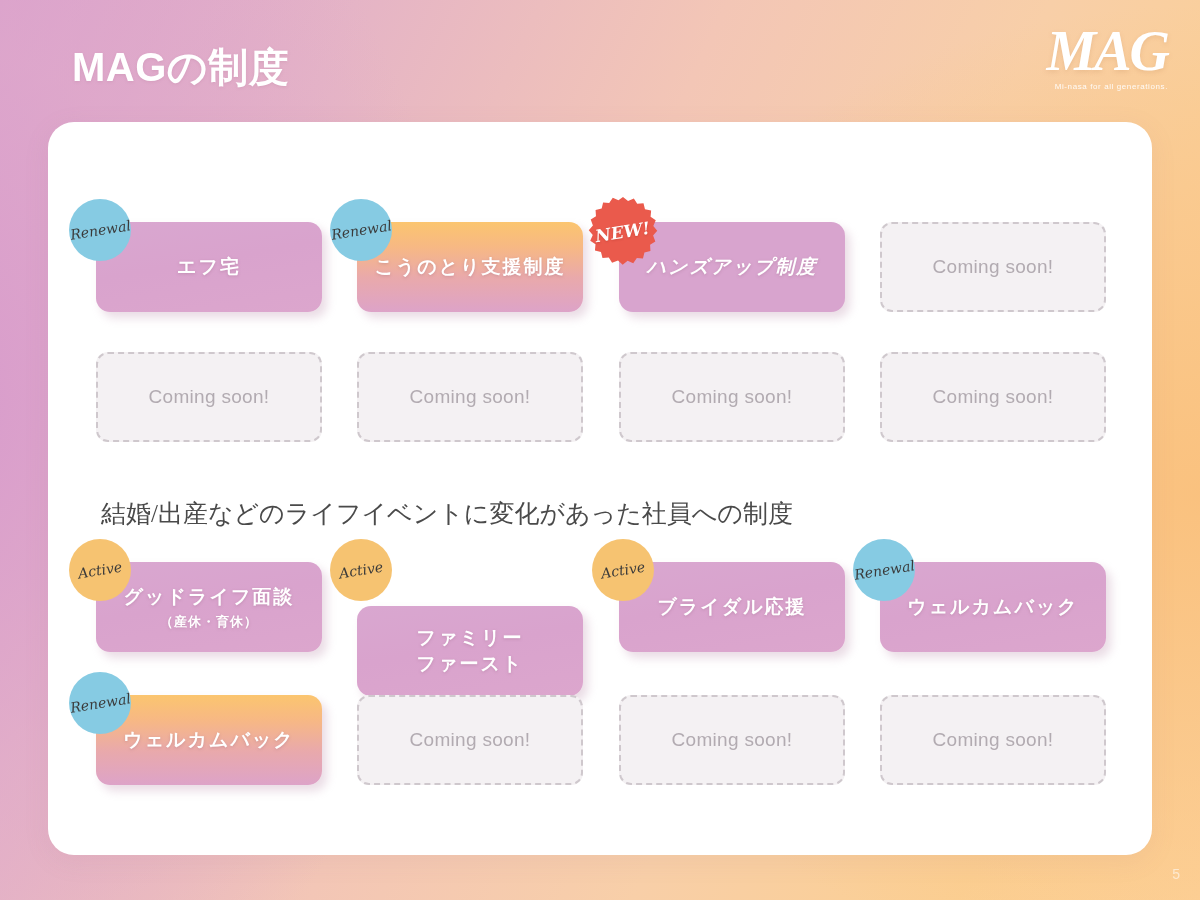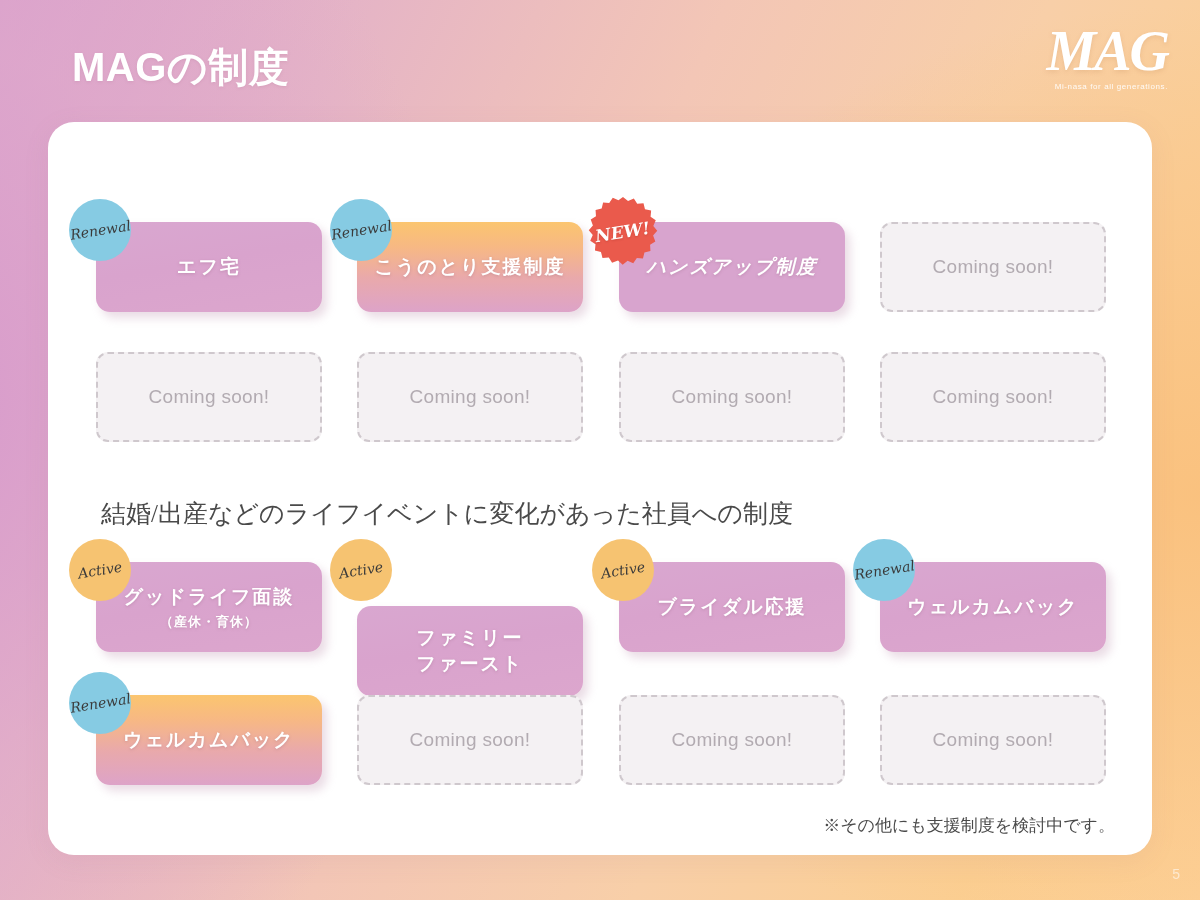--- a/index.html
+++ b/index.html
@@ -202,15 +202,14 @@
         <div class="t1">Coming soon!</div>
       </div>
       <div class="card soon" style="left: 619px; top: 695px;">
         <div class="t1">Coming soon!</div>
       </div>
       <div class="card soon" style="left: 880px; top: 695px;">
         <div class="t1">Coming soon!</div>
       </div>
     </div>
 
-  <div class="footnote">※その他にも支援制度を検討中です。</div>
   <div class="pagenum">5</div>
 </div>
 
 </body></html>

